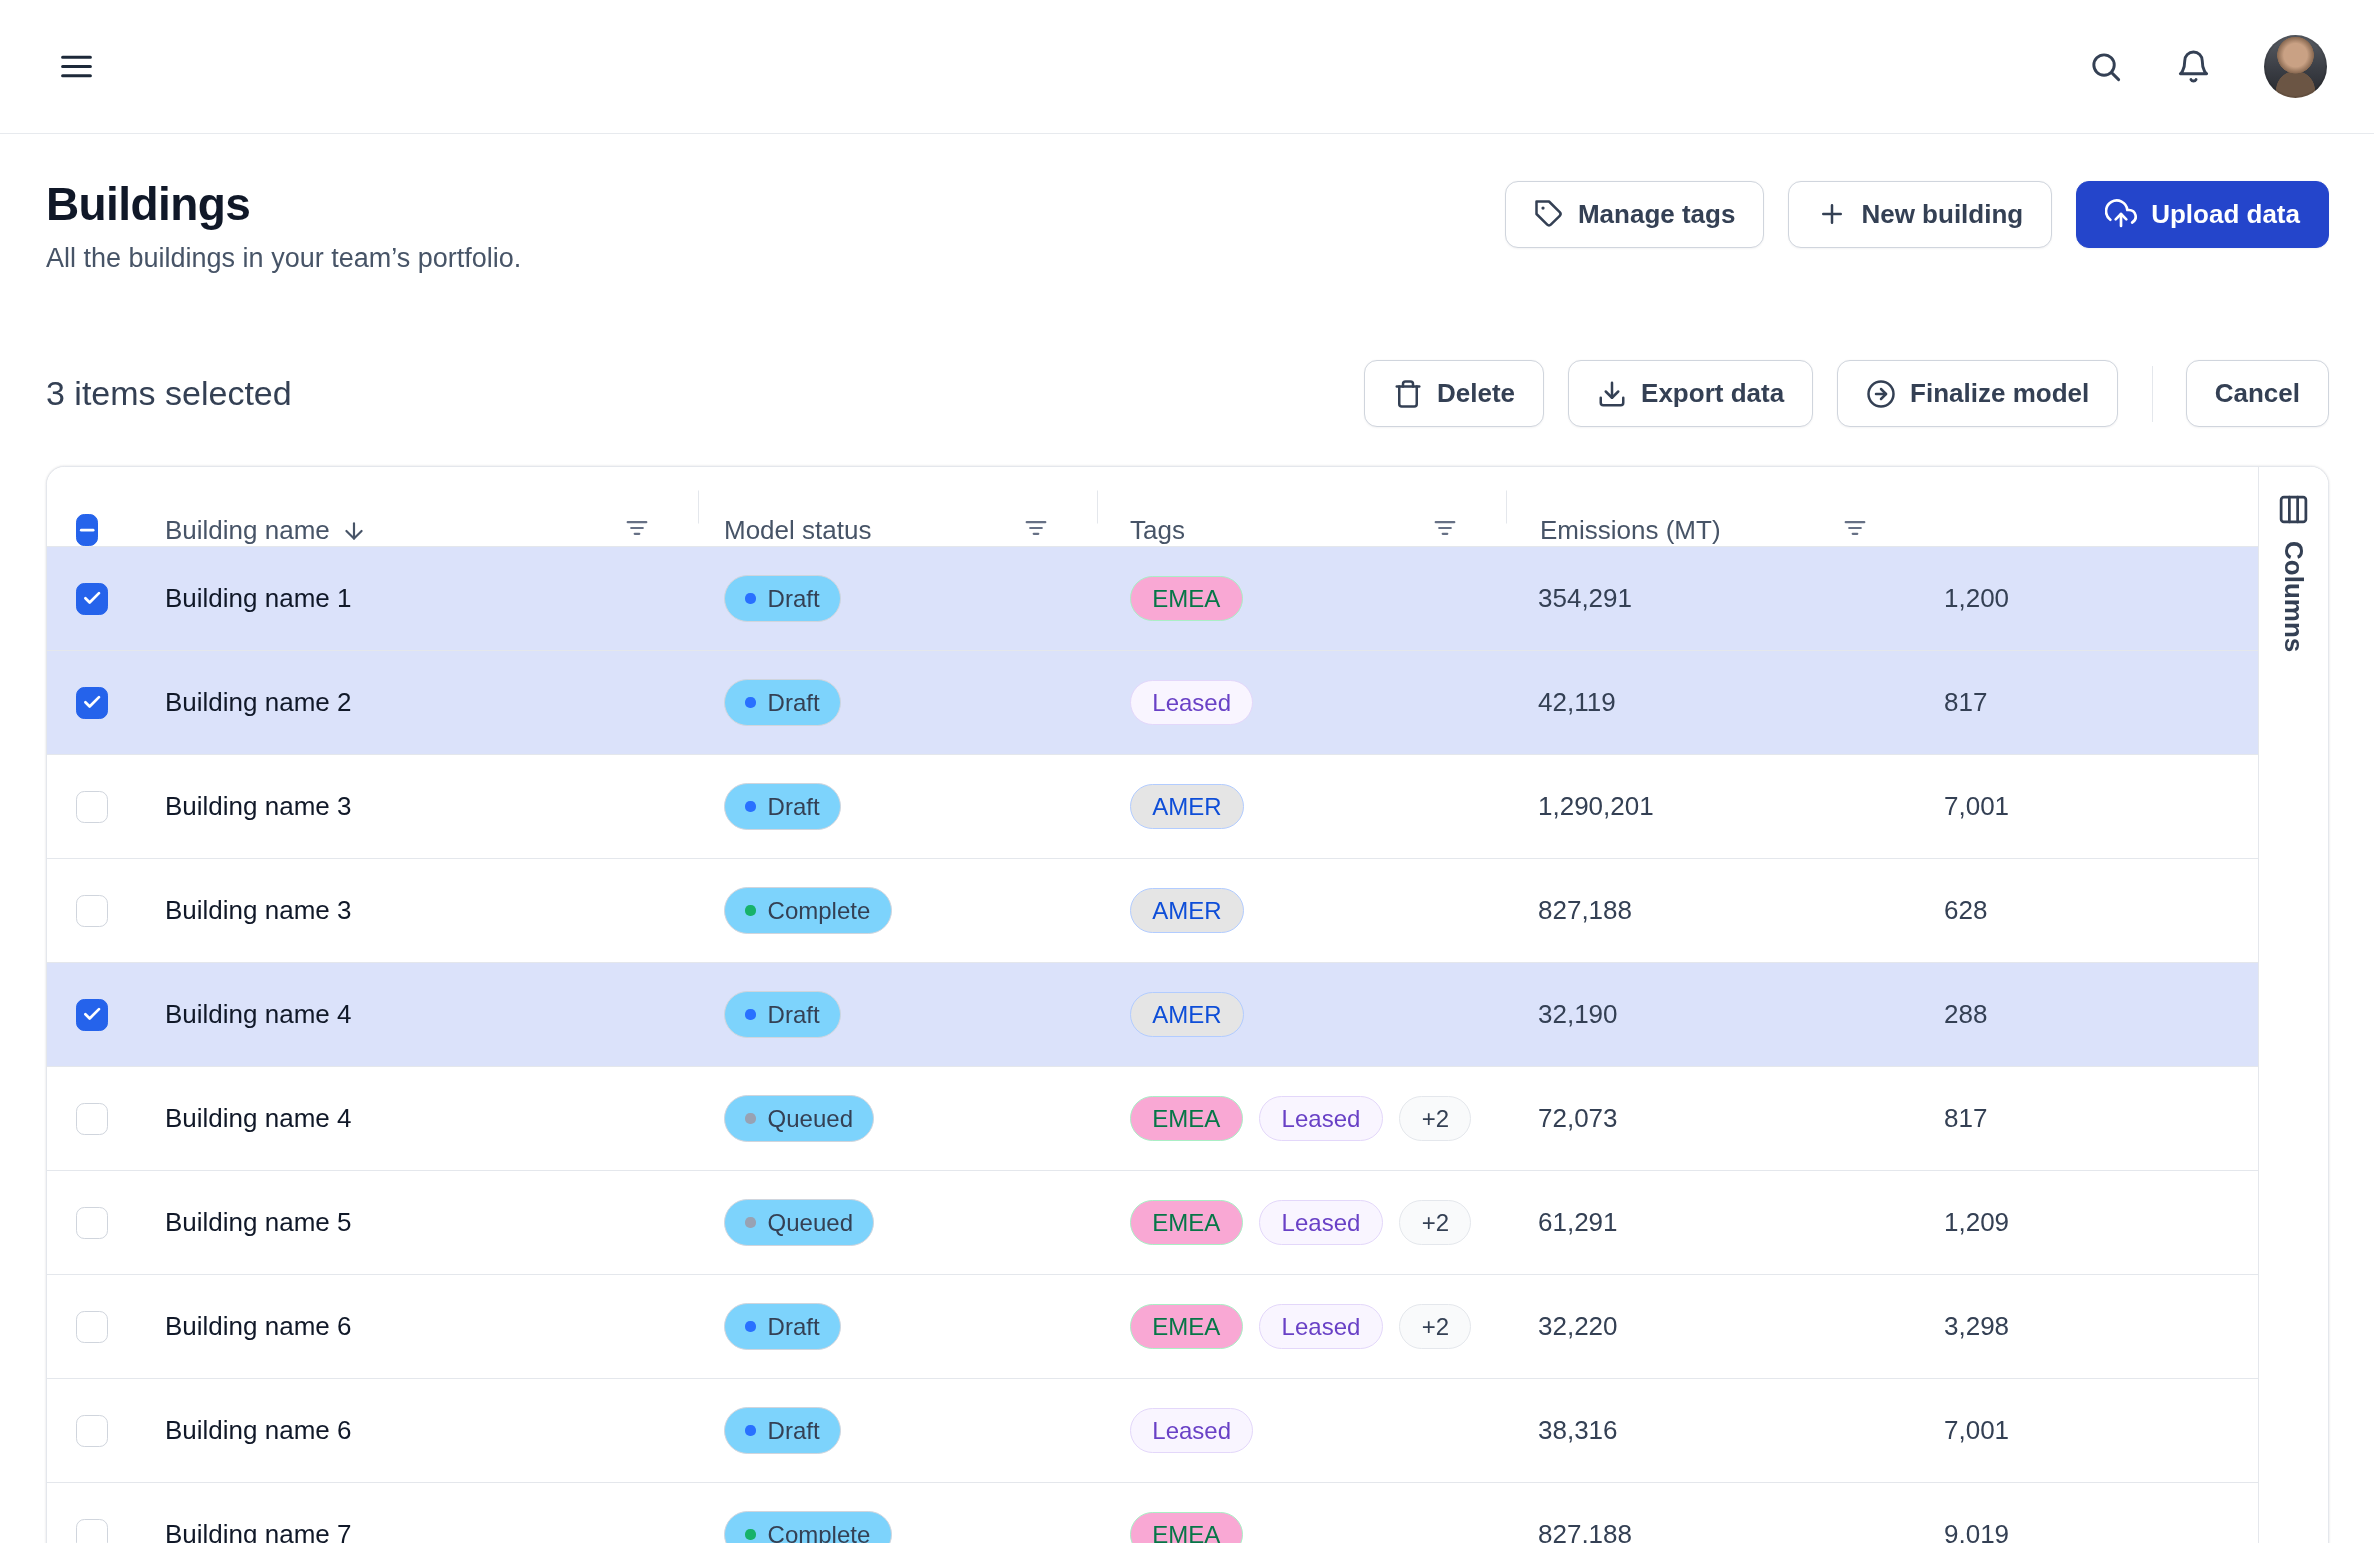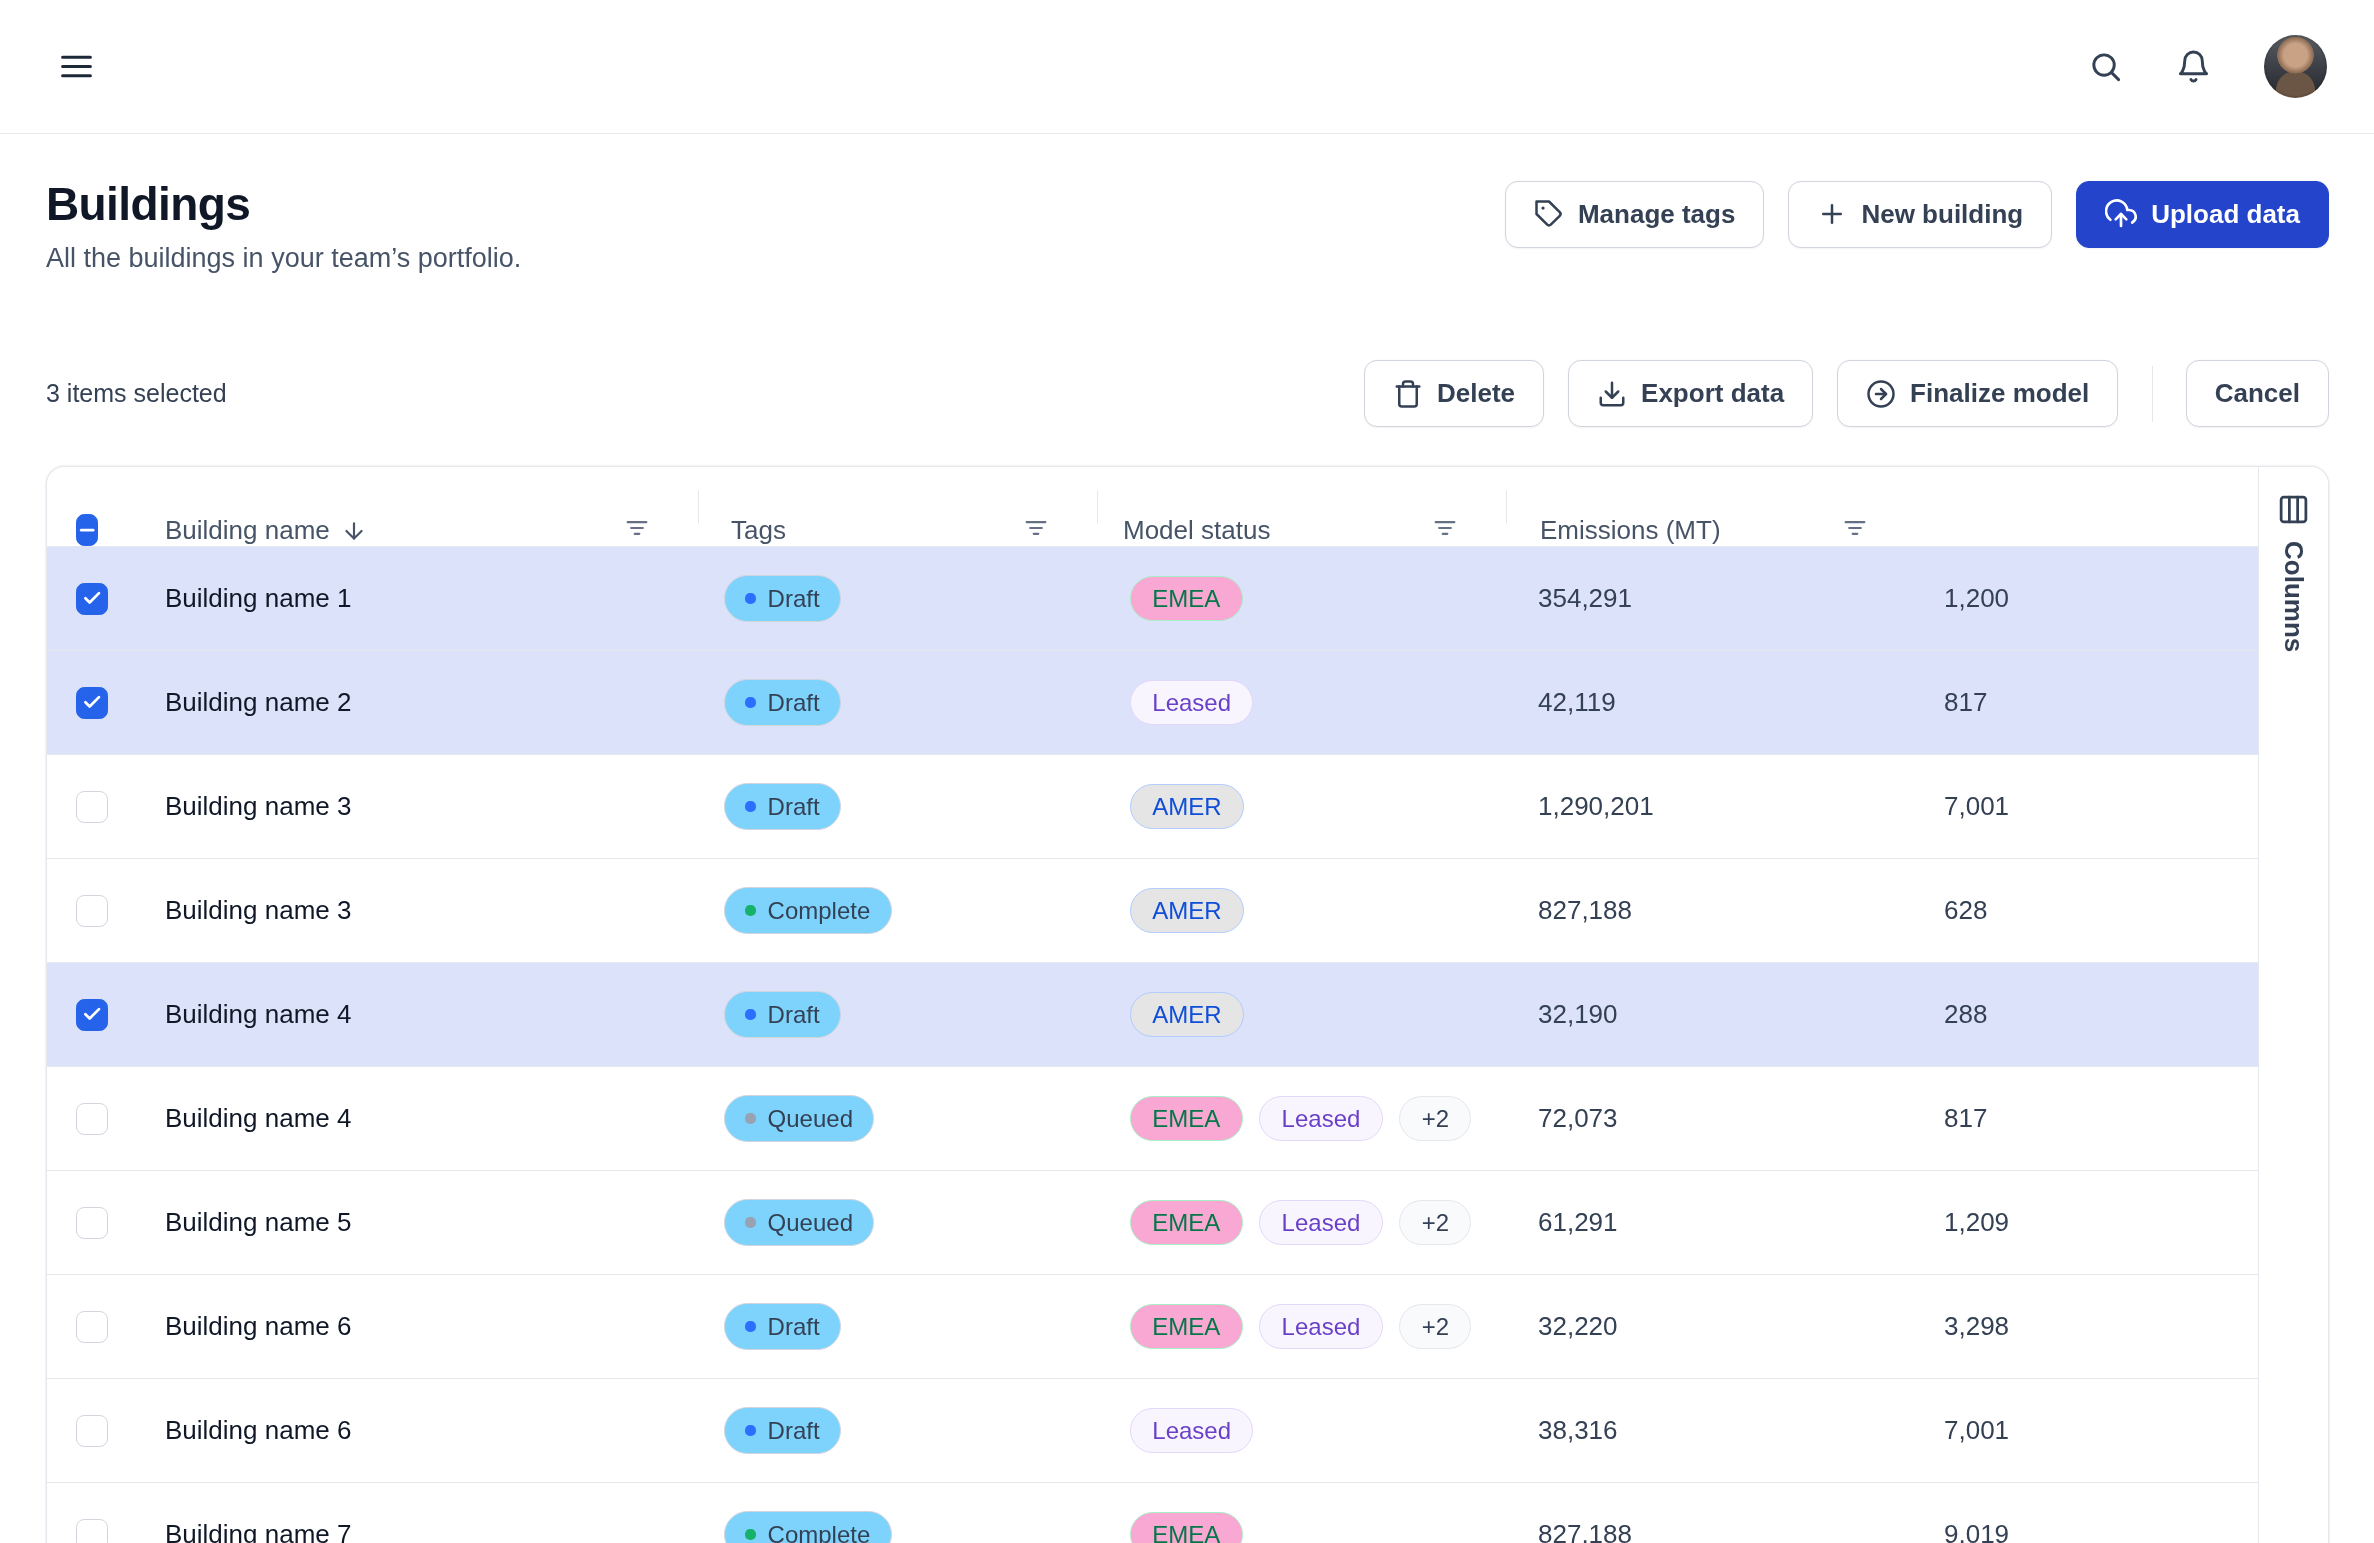--- a/index.html
+++ b/index.html
@@ -65,21 +65,21 @@
   }
   .btn svg { flex: 0 0 auto; }
   .btn-primary { background: #2445cb; border-color: #2445cb; color: #fff; }
 
   
   .selection-bar {
     display: flex; align-items: center; justify-content: space-between;
     padding: 0 46px;
     margin-top: 85px;
   }
-  .selection-text { font-size: 25px; color: #344054; }
+  .selection-text { font-size: 34px; color: #344054; }
   .selection-actions { display: flex; align-items: center; gap: 24px; }
   .v-divider { width: 0.9px; height: 56px; background: #e4e7ec; margin: 0 9.3px; }
 
   
   .table-card {
     position: relative;
     margin: 39px 46px 0 46px;
     border: 0.9px solid #e4e7ec;
     border-radius: 18.6px;
     box-shadow: 0 0.9px 2.8px rgba(16,24,40,.10), 0 0.9px 1.9px rgba(16,24,40,.06);
@@ -325,32 +325,32 @@
         </span>
       </span>
       <button class="filter-btn">
         <span>
           <svg width="28" height="28" viewBox="0 0 24 24" fill="none" stroke="#667085" stroke-width="1.8" stroke-linecap="round">
               <path d="M4 7h16M7 12h10M10 17h4"></path>
             </svg>
         </span>
       </button>
     </div>
-    <div class="th th-tags with-div">
-      <span>Tags</span>
+    <div class="th th-status with-div">
+      <span>Model status</span>
       <button class="filter-btn">
         <span>
           <svg width="28" height="28" viewBox="0 0 24 24" fill="none" stroke="#667085" stroke-width="1.8" stroke-linecap="round">
               <path d="M4 7h16M7 12h10M10 17h4"></path>
             </svg>
         </span>
       </button>
     </div>
-    <div class="th th-status with-div">
-      <span>Model status</span>
+    <div class="th th-tags with-div">
+      <span>Tags</span>
       <button class="filter-btn">
         <span>
           <svg width="28" height="28" viewBox="0 0 24 24" fill="none" stroke="#667085" stroke-width="1.8" stroke-linecap="round">
               <path d="M4 7h16M7 12h10M10 17h4"></path>
             </svg>
         </span>
       </button>
     </div>
     <div class="th th-emissions with-div">
       <span>Emissions (MT)</span>

